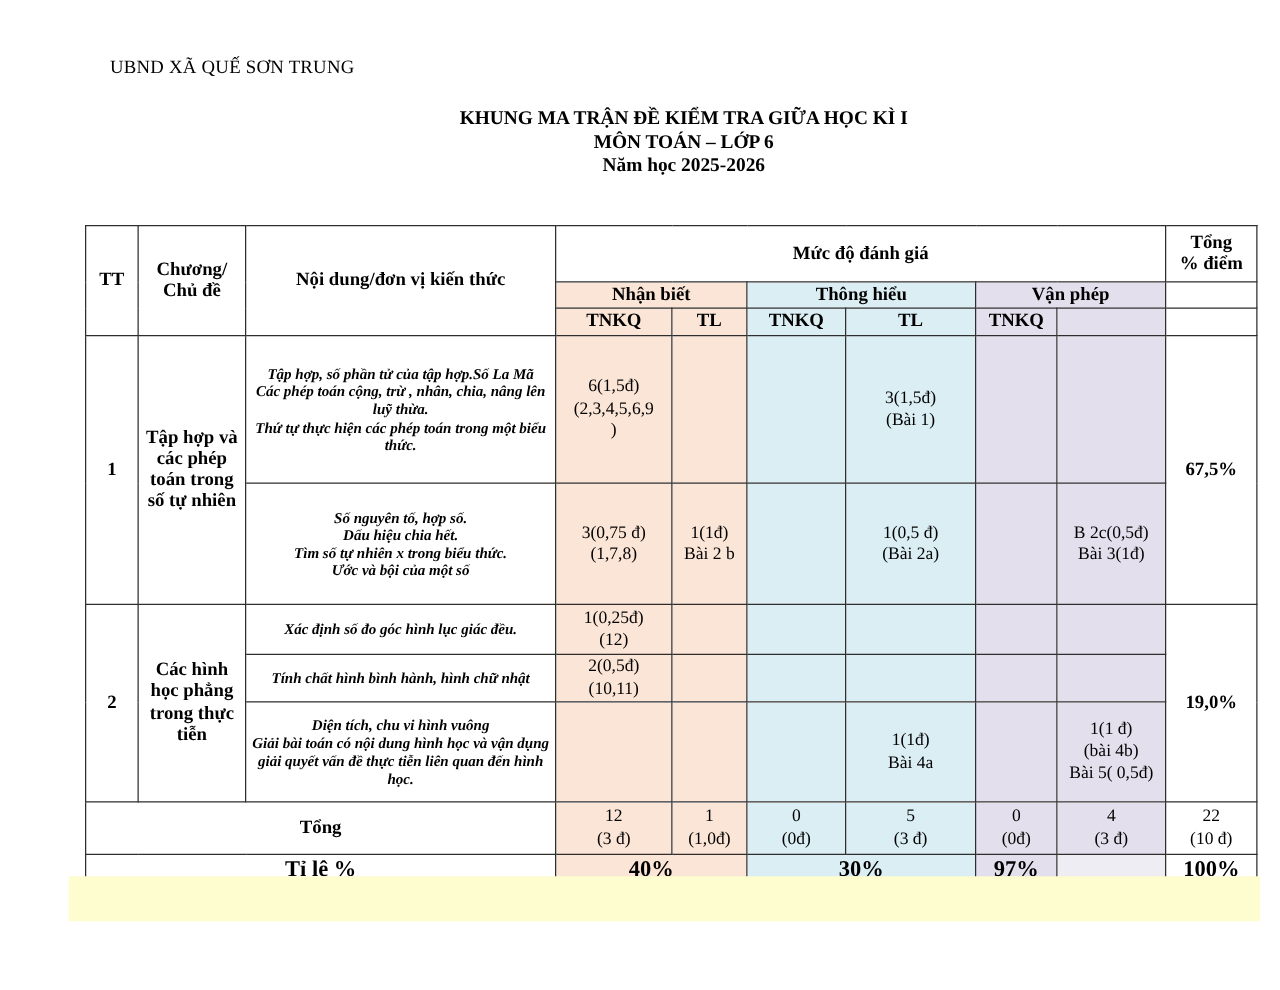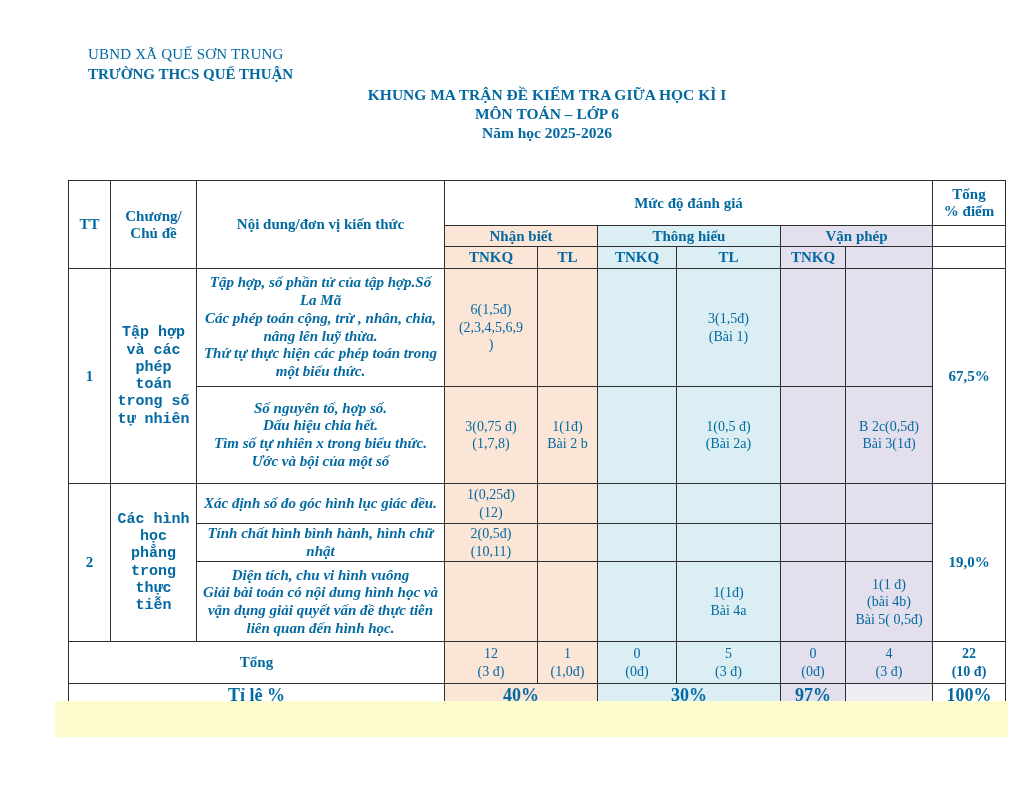--- a/index.html
+++ b/index.html
@@ -1,59 +1,58 @@
 <!DOCTYPE html>
 <html><head>
 <meta charset="utf-8">
 <style>
   html,body{margin:0;padding:0;background:#fff;}
   .page{
     position:relative;width:1024px;height:792px;background:#ffffff;
-    font-family:"Liberation Serif","DejaVu Serif",serif;color:#0369a1;overflow:hidden;
+    font-family:"Liberation Serif","DejaVu Serif",serif;color:#000000;overflow:hidden;
   }
   .org{position:absolute;left:88px;top:44px;font-size:15px;line-height:1.35;white-space:nowrap;}
   .org .l1{font-weight:400;letter-spacing:.2px;}
   .org .l2{font-weight:700;}
   .titleblock{position:absolute;left:0;top:86px;width:1094px;text-align:center;font-weight:700;font-size:15.5px;line-height:1.22;}
   table.matrix{
     position:absolute;left:68px;top:180px;width:937px;
     border-collapse:collapse;table-layout:fixed;font-size:14px;
   }
   table.matrix td{
     border:1px solid #2e2e2e;padding:1px 3px;vertical-align:middle;text-align:center;
     overflow:hidden;
   }
   .pre{white-space:pre-line;}
   .bold{font-weight:700;}
   .hcell{font-weight:700;font-size:15px;}
   .peach{background:#fbe5d6;}
   .blue{background:#daeef3;}
   .purple{background:#e4dfec;}
   .lpurple{background:#ededf3;}
-  .chapter{font-weight:700;font-size:15px;line-height:1.15;font-family:Liberation Mono, monospace;}
+  .chapter{font-weight:700;font-size:15px;line-height:1.15;}
   .content{
-    font-weight:700;font-style:italic;text-align:justify;font-size:15px;
+    font-weight:700;font-style:italic;text-align:justify;font-size:12px;
     line-height:1.18;padding:1px 4px;vertical-align:middle;
   }
   td.datacell{font-size:14px;line-height:1.25;}
   .totpct{font-weight:700;font-size:15px;}
   .sumlabel{font-weight:700;font-size:15px;}
   .sumnum{font-weight:400;line-height:1.25;}
-  .sumplain{font-weight:700;line-height:1.25;}
+  .sumplain{font-weight:400;line-height:1.25;}
   .ratio td{font-weight:700;font-size:18px;}
   .yellow-bar{position:absolute;left:55px;top:701px;width:953px;height:36px;background:#fdfdcf;}
 </style>
 </head>
 <body>
 
 <div class="page">
 
   <div class="org">
     <div class="l1">UBND  XÃ QUẾ SƠN TRUNG</div>
-    <div class="l2">TRƯỜNG THCS QUẾ THUẬN</div>
   </div>
 
   <div class="titleblock">
     <div>KHUNG MA TRẬN ĐỀ KIỂM TRA GIỮA HỌC KÌ I</div>
     <div>MÔN TOÁN – LỚP 6</div>
     <div>Năm học 2025-2026</div>
   </div>
 
   <table class="matrix">
     <colgroup>

